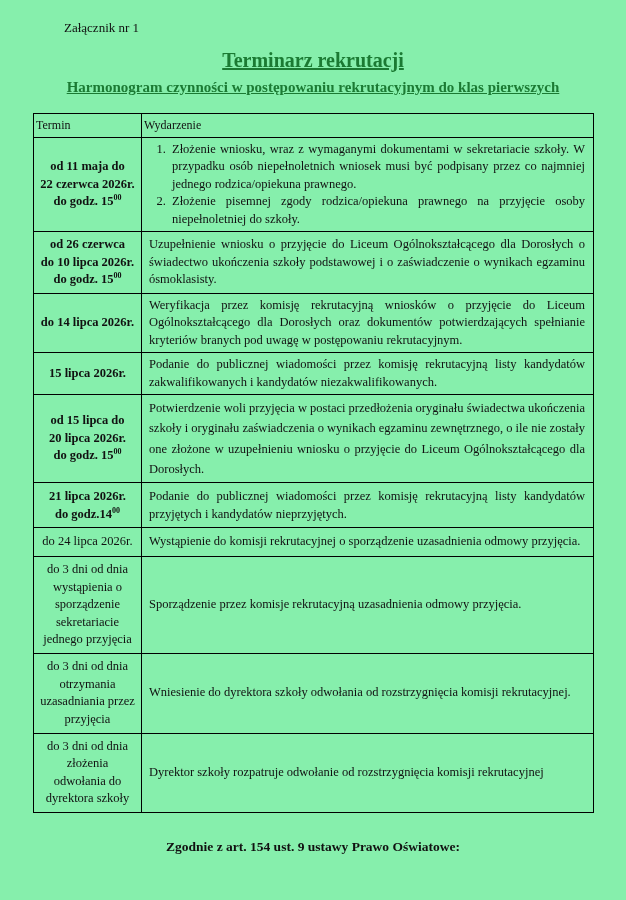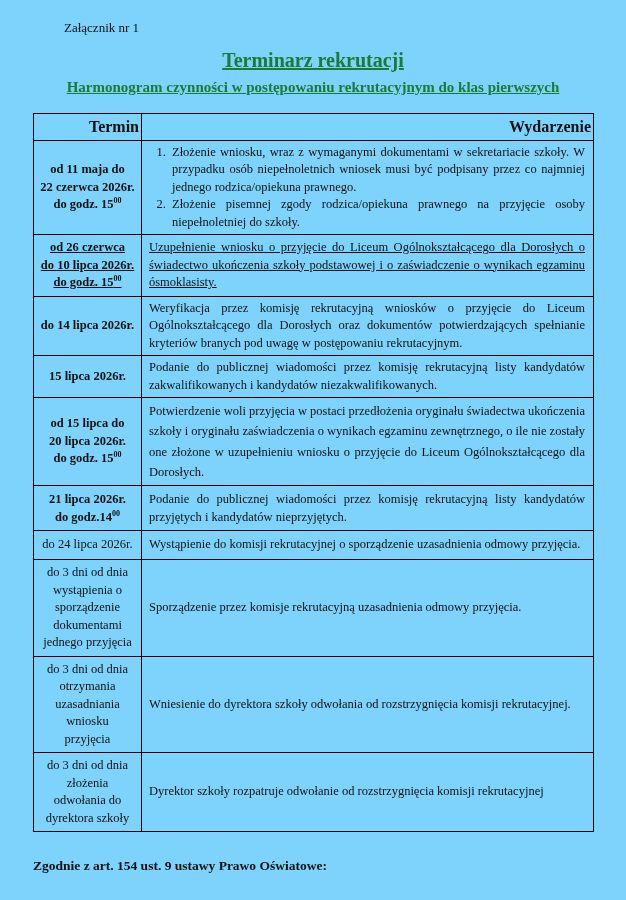--- a/index.html
+++ b/index.html
@@ -4,21 +4,21 @@
 <style>
   :root{
     --green:#1b7a33;
     --ink:#111;
     --border:#000;
   }
   html,body{margin:0;padding:0;background:#fff;}
   .page{
     position:relative;
     width:626px;height:900px;
-    background:#7dd3fc;
+    background:#86efac;
     font-family:"Liberation Serif","DejaVu Serif",serif;
     color:var(--ink);
     box-sizing:border-box;
     padding-top:20px;
     overflow:hidden;
   }
   .attachment{
     margin-left:64px;
     font-size:13px;
     line-height:1.2;
@@ -47,23 +47,23 @@
     width:560px;
     margin:15px 0 0 33px;
   }
   .doc-table col.c-term{width:108px;}
   .doc-table col.c-event{width:452px;}
   .doc-table th,.doc-table td{
     border:1px solid var(--border);
     box-sizing:border-box;
   }
   .doc-table th{
-    font-size:16px;
-    font-weight:bold;
-    text-align:right;
+    font-size:12px;
+    font-weight:normal;
+    text-align:left;
     padding:4px 2px;
     height:24px;
   }
   td.term{
     font-size:12.5px;
     text-align:center;
     vertical-align:middle;
     padding:4px 2px;
     line-height:1.4;
   }
@@ -79,37 +79,37 @@
     margin:0;
     padding-left:20px;
   }
   td.event ol li{
     text-align:justify;
     padding-left:3px;
   }
   sup{font-size:8px;line-height:0;}
   
   tbody tr:nth-child(1) td{height:76px;}
-  tbody tr:nth-child(2) td{height:58px;text-decoration:underline;}
+  tbody tr:nth-child(2) td{height:58px;}
   tbody tr:nth-child(3) td{height:50px;}
   tbody tr:nth-child(4) td{height:38px;}
   tbody tr:nth-child(5) td{height:70px;}
   tbody tr:nth-child(5) td.event{line-height:1.62;}
   tbody tr:nth-child(6) td{height:42px;vertical-align:top;padding-top:5px;}
   tbody tr:nth-child(7) td{height:29px;}
   tbody tr:nth-child(8) td{height:82px;}
   tbody tr:nth-child(9) td{height:80px;}
   tbody tr:nth-child(10) td{height:68px;}
   .legal{
     margin:26px 0 0 33px;
     width:560px;
     font-weight:bold;
     font-size:13.5px;
   }
-  .legal-heading{margin:0 0 21px 0;}
+  .legal-heading{margin:0 0 21px 0;text-align:center;}
 </style>
 </head>
 <body>
 
 <div class="page">
 
   <div class="attachment">Załącznik nr 1</div>
 
   <div class="titles">
     <div class="title-line">Terminarz rekrutacji</div>
@@ -180,30 +180,30 @@
           <td class="term">
             <div>do 24 lipca  2026r.</div>
           </td>
           <td class="event">Wystąpienie do komisji rekrutacyjnej o sporządzenie uzasadnienia odmowy przyjęcia.</td>
         </tr>
         <tr>
           <td class="term">
             <div>do 3 dni od dnia</div>
             <div>wystąpienia o</div>
             <div>sporządzenie</div>
-            <div>dokumentami</div>
+            <div>sekretariacie</div>
             <div>jednego przyjęcia</div>
           </td>
           <td class="event">Sporządzenie przez komisje rekrutacyjną uzasadnienia odmowy przyjęcia.</td>
         </tr>
         <tr>
           <td class="term">
             <div>do 3 dni od dnia</div>
             <div>otrzymania</div>
-            <div>uzasadniania wniosku</div>
+            <div>uzasadniania przez</div>
             <div>przyjęcia</div>
           </td>
           <td class="event">Wniesienie do dyrektora szkoły odwołania od rozstrzygnięcia komisji rekrutacyjnej.</td>
         </tr>
         <tr>
           <td class="term">
             <div>do 3 dni od dnia</div>
             <div>złożenia</div>
             <div>odwołania do</div>
             <div>dyrektora szkoły</div>

